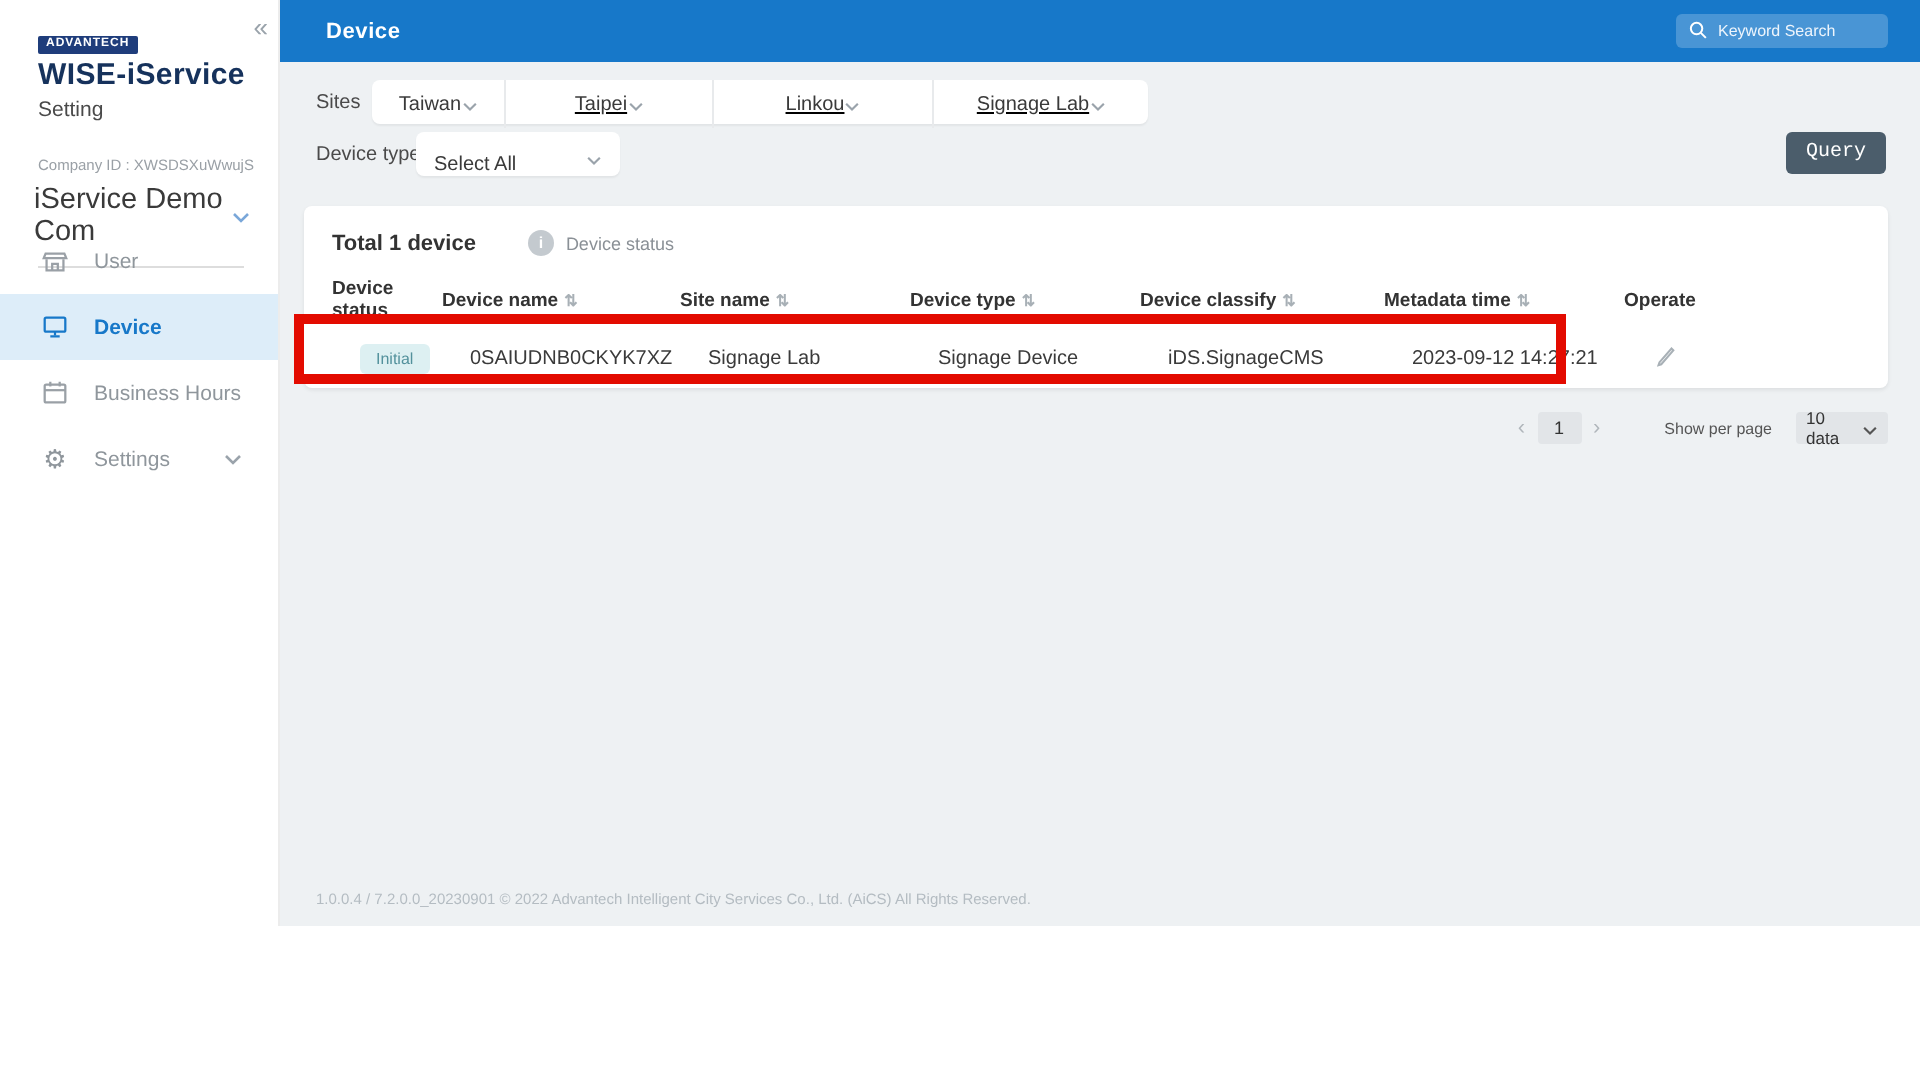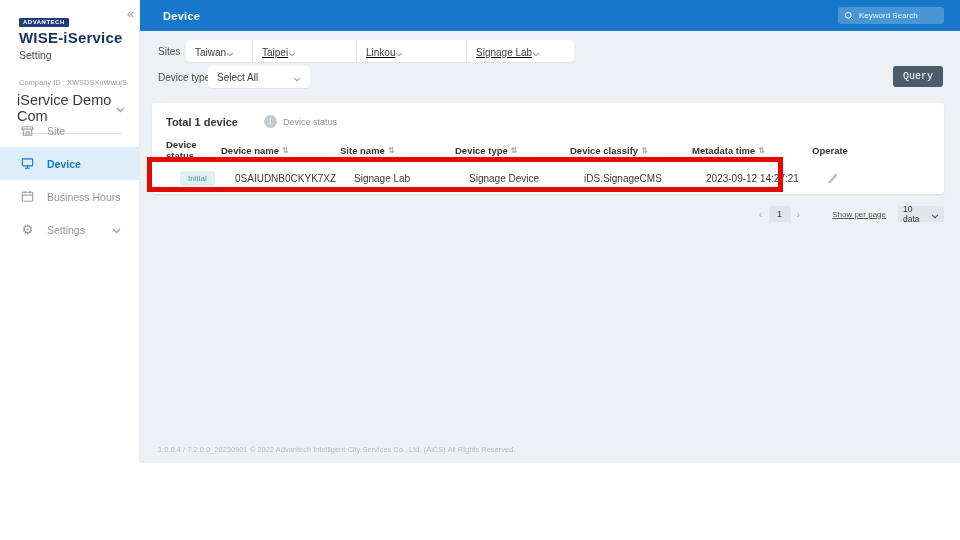--- a/index.html
+++ b/index.html
@@ -34,25 +34,25 @@
   .search-box input::placeholder { color:#eef5fc; opacity:1; }
 
   
   .main-bg { position:absolute; left:140px; top:31px; width:820px; height:432px; background:#eef1f3; }
 
   
   .filters-label { position:absolute; font-size:10px; color:#4a4a4a; }
   .lbl-sites { left:158px; top:46px; }
   .lbl-devtype { left:158px; top:72px; }
   .site-group { position:absolute; left:186px; top:40px; height:22px; background:#fff; border-radius:4px; display:flex; box-shadow:0 1px 1px rgba(0,0,0,.05); }
-  .site-seg { display:flex; align-items:center; justify-content:flex-start; padding:12px 9px; cursor:pointer; }
+  .site-seg { display:flex; align-items:center; justify-content:center; padding:12px 9px; cursor:pointer; }
   .site-seg + .site-seg { border-left:1px solid #e8eaec;text-decoration:underline; }
   .site-seg .val { font-size:10px; color:#3a3a3a; }
   .dd-chev svg { stroke:#9aa3ab; fill:none; stroke-width:1.3; }
-  .devtype-dd { position:absolute; left:208px; top:66px; width:102px; height:22px; background:#fff; border-radius:4px; display:flex; align-items:center; justify-content:space-between; padding:0 9px; box-shadow:0 1px 1px rgba(0,0,0,.05); cursor:pointer; }
+  .devtype-dd { position:absolute; left:208px; top:66px; width:102px; height:22px; background:#fff; border-radius:4px; display:flex; align-items:flex-end; justify-content:space-between; padding:0 9px; box-shadow:0 1px 1px rgba(0,0,0,.05); cursor:pointer; }
   .devtype-dd .val { font-size:10px; color:#3a3a3a; }
   .query-btn { position:absolute; right:17px; top:66px; width:50px; height:21px; background:#4b5d6b; color:#fff; border:none; border-radius:3px; font-size:10px; font-family:Liberation Mono, monospace; cursor:pointer; }
 
   
   .card { position:absolute; left:152px; top:103px; width:792px; height:91px; background:#fff; border-radius:4px; box-shadow:0 1px 2px rgba(0,0,0,.08); }
   .card-summary { display:flex; align-items:center; padding:12px 0 0 14px; }
   .summary-text { font-size:11px; font-weight:bold; color:#333; }
   .info-icon { width:13px; height:13px; border-radius:50%; background:#c4cacf; color:#fff; font-size:8px; display:flex; align-items:center; justify-content:center; margin-left:26px; font-weight:bold; }
   .info-label { font-size:9px; color:#8a9096; margin-left:6px; }
   .thead, .trow { display:flex; align-items:center; padding-left:14px; }
@@ -65,21 +65,21 @@
   .status-badge { display:inline-block; background:#ddf0f2; color:#53919c; font-size:8px; padding:3px 8px; border-radius:3px; }
   .pencil-icon svg { stroke:#a8b0b6; fill:none; stroke-width:1.1; cursor:pointer; }
 
   
   .annotation { position:absolute; left:147px; top:157px; width:636px; height:35px; border:5px solid #e30b00; z-index:50; pointer-events:none; }
 
   
   .pagination { position:absolute; top:206px; right:16px; display:flex; align-items:center; }
   .pg-arrow { color:#b0b6bb; font-size:11px; padding:0 6px; cursor:pointer; line-height:16px; }
   .pg-num { width:22px; height:16px; background:#e2e5e8; border-radius:2px; font-size:9px; color:#333; display:flex; align-items:center; justify-content:center; cursor:pointer; }
-  .pg-label { font-size:8px; color:#555; margin:0 12px 0 26px;text-decoration:underline; }
+  .pg-label { font-size:8px; color:#555; margin:0 12px 0 26px; }
   .pg-select { width:46px; height:16px; background:#e2e5e8; border-radius:2px; display:flex; align-items:center; justify-content:space-between; padding:0 5px; cursor:pointer; }
   .pg-select .val { font-size:8.5px; color:#333; }
 
   
   .footer { position:absolute; left:158px; top:445px; font-size:7.5px; color:#b4bcc2; }
 </style>
 </head>
 <body>
 
 <div class="app">
@@ -104,21 +104,21 @@
 
     <div class="menu">
       <div class="menu-item">
         <span class="mi-icon">
           <svg width="15" height="15" viewBox="0 0 16 16">
               <path d="M3.5 7 v6 h9 v-6"></path>
               <path d="M3 4 h10 l1 2.5 h-12 z"></path>
               <path d="M6.5 13 v-3.5 h3 v3.5"></path>
             </svg>
         </span>
-        <span>Site</span>
+        <span>User</span>
       </div>
       <div class="menu-item active">
         <span class="mi-icon">
           <svg width="15" height="15" viewBox="0 0 16 16">
               <rect x="2.5" y="3" width="11" height="7.5" rx="0.8"></rect>
               <line x1="8" y1="10.5" x2="8" y2="12.5"></line>
               <line x1="5.5" y1="13" x2="10.5" y2="13"></line>
             </svg>
         </span>
         <span>Device</span>

